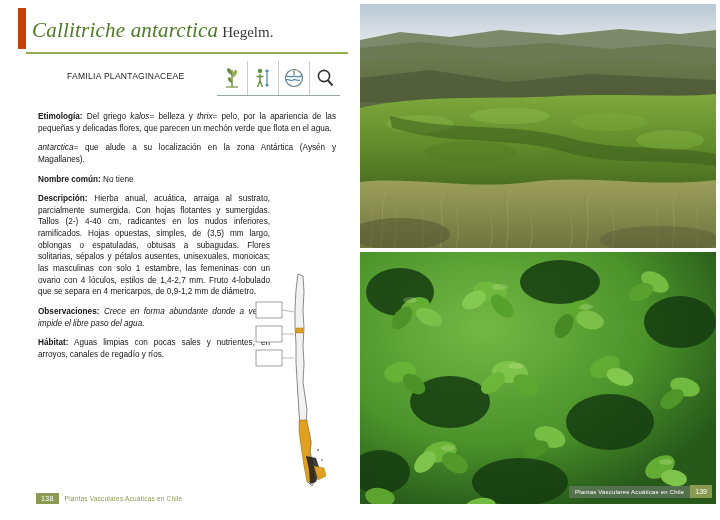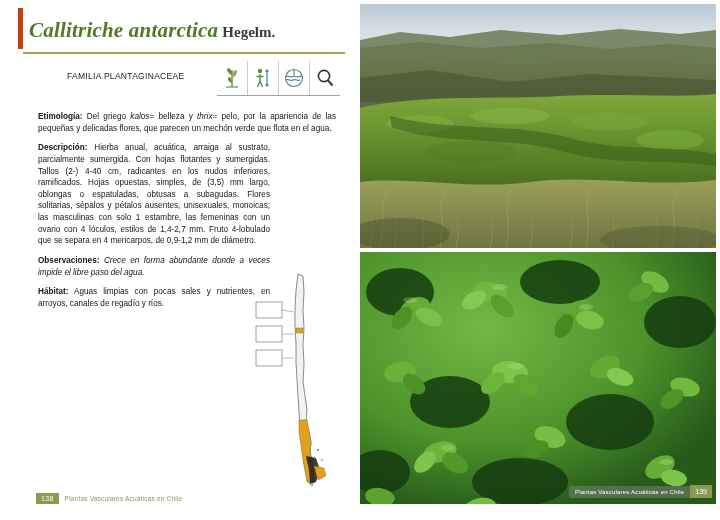--- a/index.html
+++ b/index.html
@@ -25,22 +25,21 @@
   }
   .left-inner {
     position: absolute;
     left: 18px; top: 8px;
     width: 322px; height: 504px;
   }
 
   .title-block {
     position: relative;
     padding: 10px 0 6px 6px;
-    border-left: 5px solid #c2410c;
-    font-weight: bold;
+    border-left: 8px solid #c2410c;
   }
   .sp-name {
     font-family: "Liberation Serif", serif;
     font-style: italic;
     font-size: 21px;
     color: #4d7a23;
     letter-spacing: 0.2px;
     display: inline;
   }
   .sp-author {
@@ -220,20 +219,26 @@
               <line x1="13" y1="14.3" x2="17.5" y2="19.5" stroke="#333" stroke-width="2"></line>
             </svg>
           </div>
         </div>
       </div>
 
       <div class="body-text">
         <p>
           <b>Etimología:</b><span> Del griego <span class="ital">kalos</span>= belleza y <span class="ital">thrix</span>= pelo, por la apariencia de las pequeñas y delicadas flores, que parecen un mechón verde que flota en el agua.</span>
         </p>
+        <p>
+          <span class="ital">antarctica</span><span>= que alude a su localización en la zona Antártica (Aysén y Magallanes).</span>
+        </p>
+        <p>
+          <b>Nombre común:</b><span> No tiene</span>
+        </p>
         <p class="narrow">
           <b>Descripción:</b><span> Hierba anual, acuática, arraiga al sustrato, parcialmente sumergida. Con hojas flotantes y sumergidas. Tallos (2-) 4-40 cm, radicantes en los nudos inferiores, ramificados. Hojas opuestas, simples, de (3,5) mm largo, oblongas o espatuladas, obtusas a subagudas. Flores solitarias, sépalos y pétalos ausentes, unisexuales, monoicas; las masculinas con solo 1 estambre, las femeninas con un ovario con 4 lóculos, estilos de 1,4-2,7 mm. Fruto 4-lobulado que se separa en 4 mericarpos, de 0,9-1,2 mm de diámetro.</span>
         </p>
         <p class="narrow">
           <b>Observaciones:</b><span class="ital"> Crece en forma abundante donde a veces impide el libre paso del agua.</span>
         </p>
         <p class="narrow">
           <b>Hábitat:</b><span> Aguas limpias con pocas sales y nutrientes, en arroyos, canales de regadío y ríos.</span>
         </p>
       </div>

